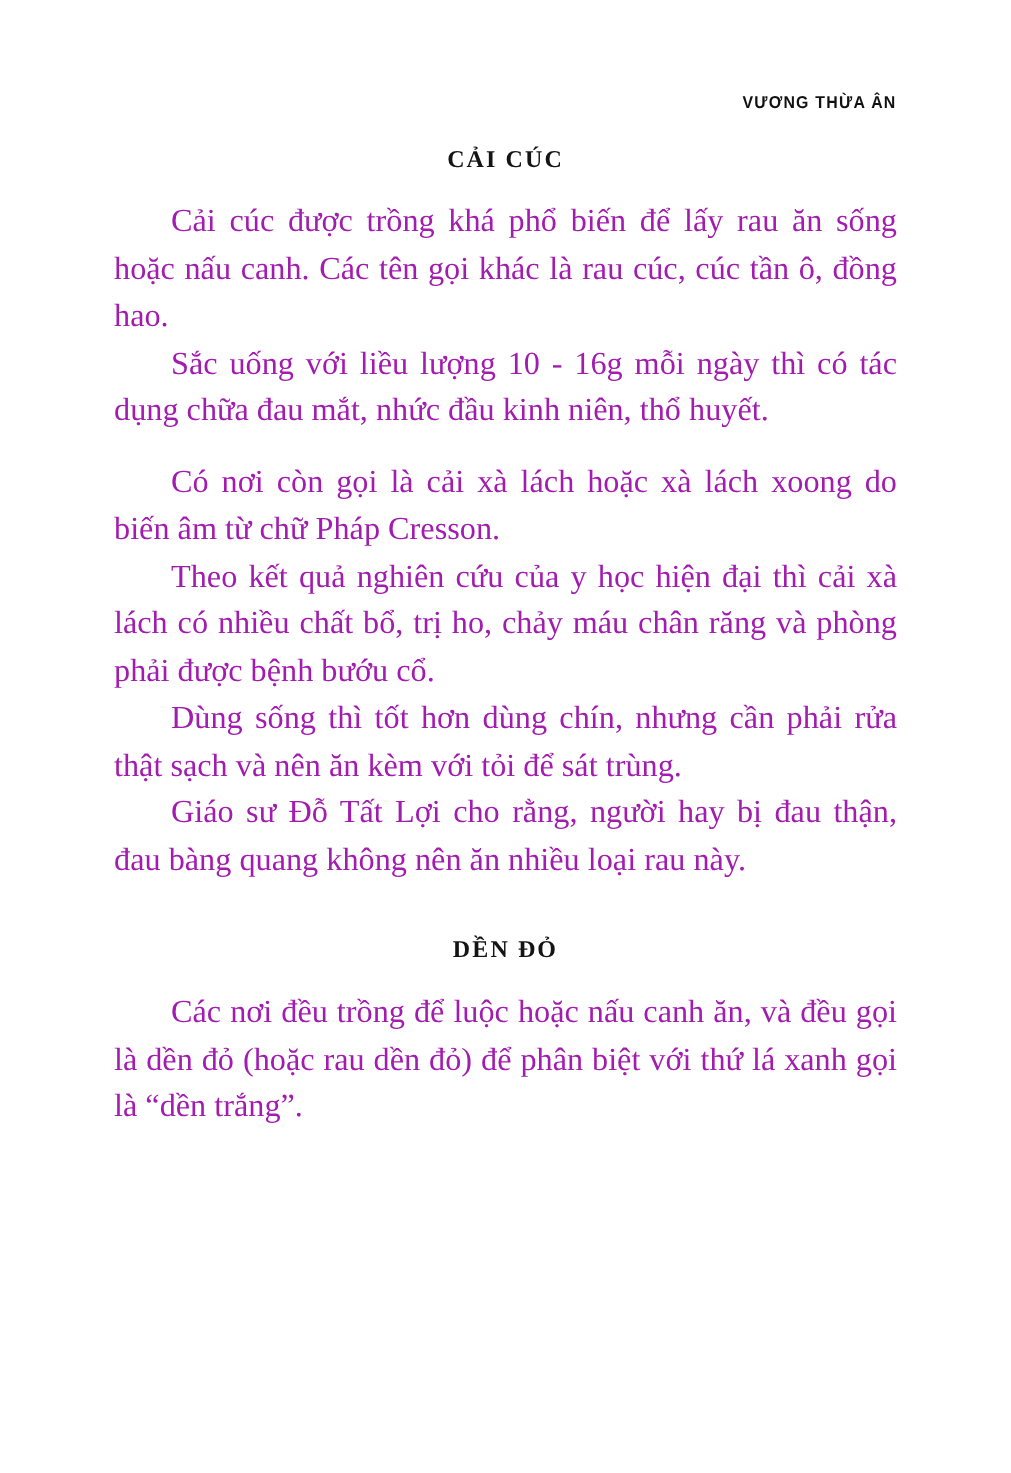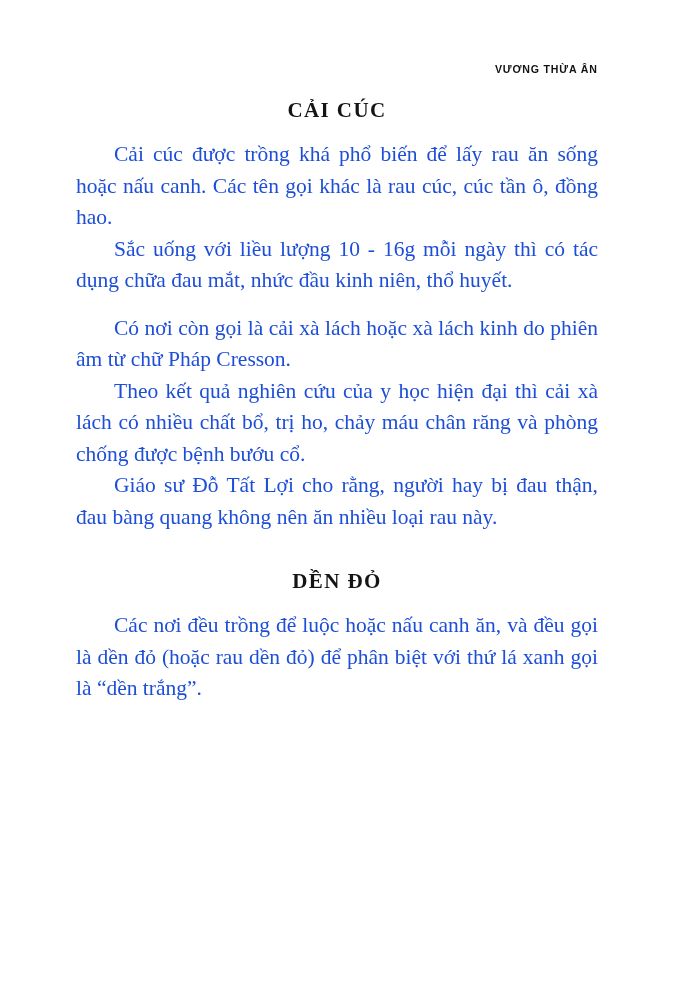--- a/index.html
+++ b/index.html
@@ -39,40 +39,40 @@
   
   .content {
     position: absolute;
     left: 76px;
     right: 76px;
     top: 96px;
   }
 
   h2.section-heading {
     font-family: "Liberation Serif", "DejaVu Serif", serif;
-    font-size: 21px;
+    font-size: 16px;
     font-weight: bold;
     text-align: center;
     letter-spacing: 1.4px;
     margin: 0;
     color: #141414;
   }
 
   .heading-1 { padding-top: 2px; }
   .heading-2 { padding-top: 36px; }
   .heading-3 { padding-top: 36px; }
 
   p.body-text {
     font-size: 21.5px;
     line-height: 31.5px;
     text-align: justify;
     text-justify: inter-word;
     text-indent: 38px;
     margin: 0;
-    color: #1d4ed8;
+    color: #a21caf;
     hyphens: none;
   }
 
   p.first-after-heading {
     margin-top: 16px;
   }
 
   
   .folio {
     position: absolute;
@@ -92,22 +92,23 @@
   <div class="running-head">VƯƠNG THỪA ÂN</div>
 
   <div class="content">
 
     <h2 class="section-heading heading-1">CẢI CÚC</h2>
 
     <p class="body-text first-after-heading">Cải cúc được trồng khá phổ biến để lấy rau ăn sống hoặc nấu canh. Các tên gọi khác là rau cúc, cúc tần ô, đồng hao.</p>
     <p class="body-text">Sắc uống với liều lượng 10 - 16g mỗi ngày thì có tác dụng chữa đau mắt, nhức đầu kinh niên, thổ huyết.</p>
 
 
-    <p class="body-text first-after-heading">Có nơi còn gọi là cải xà lách hoặc xà lách kinh do phiên âm từ chữ Pháp Cresson.</p>
-    <p class="body-text">Theo kết quả nghiên cứu của y học hiện đại thì cải xà lách có nhiều chất bổ, trị ho, chảy máu chân răng và phòng chống được bệnh bướu cổ.</p>
+    <p class="body-text first-after-heading">Có nơi còn gọi là cải xà lách hoặc xà lách xoong do biến âm từ chữ Pháp Cresson.</p>
+    <p class="body-text">Theo kết quả nghiên cứu của y học hiện đại thì cải xà lách có nhiều chất bổ, trị ho, chảy máu chân răng và phòng phải được bệnh bướu cổ.</p>
+    <p class="body-text">Dùng sống thì tốt hơn dùng chín, nhưng cần phải rửa thật sạch và nên ăn kèm với tỏi để sát trùng.</p>
     <p class="body-text">Giáo sư Đỗ Tất Lợi cho rằng, người hay bị đau thận, đau bàng quang không nên ăn nhiều loại rau này.</p>
 
     <h2 class="section-heading heading-3">DỀN ĐỎ</h2>
 
     <p class="body-text first-after-heading">Các nơi đều trồng để luộc hoặc nấu canh ăn, và đều gọi là dền đỏ (hoặc rau dền đỏ) để phân biệt với thứ lá xanh gọi là “dền trắng”.</p>
 
   </div>
 
   <div class="folio">9</div>
 

